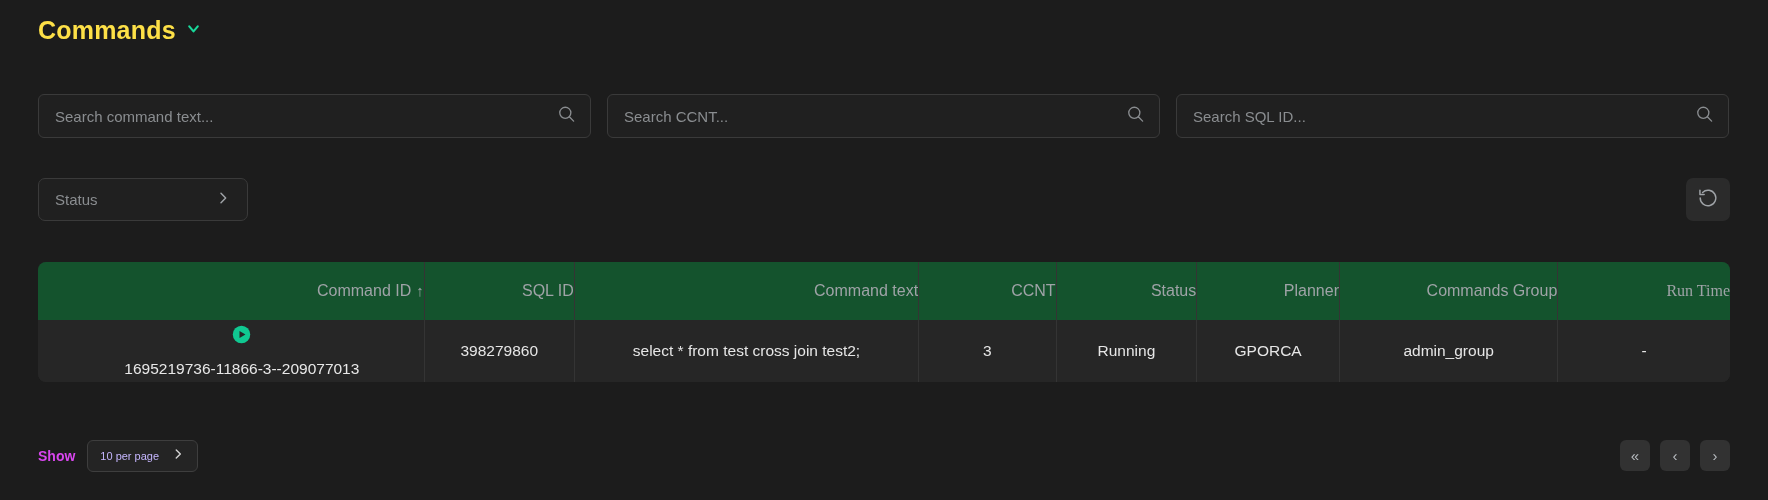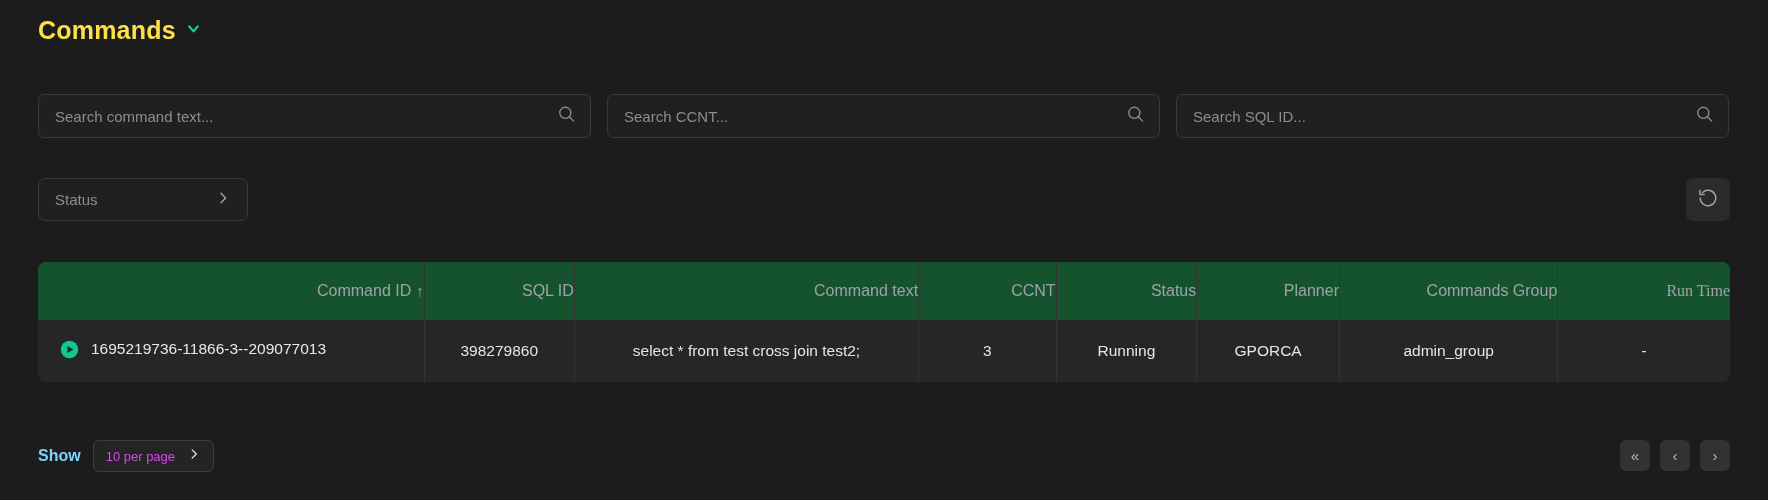--- a/index.html
+++ b/index.html
@@ -78,33 +78,33 @@
   }
   tbody td:last-child { border-right: 0; }
   .c-cmdid { width: 368px; }
   .c-sqlid { width: 143px; }
   .c-cmdtext { width: 328px; }
   .c-ccnt { width: 131px; }
   .c-status { width: 134px; }
   .c-planner { width: 136px; }
   .c-rg { width: 208px; }
   .c-rt { width: 164px; }
-  .cmdid-cell { display: flex; gap: 12px; padding-left: 22px; }
+  .cmdid-cell { display: flex; align-items: center; gap: 12px; padding-left: 22px; flex-direction: column; }
   .cmdid-cell .val { font-size: 15.5px; color: #e8e8e8; }
   .sort-arrow { font-size: 15px; margin-left: 5px; color: #9fa3a7; }
 
   
   .footer { position: absolute; left: 38px; right: 38px; top: 440px; height: 36px; }
   .show-wrap { position: absolute; left: 0; top: 0; display: flex; align-items: center; gap: 12px; }
-  .show-lbl { color: #7dd3fc; font-size: 16px; font-weight: bold; }
+  .show-lbl { color: #d946ef; font-size: 14px; font-weight: bold; }
   .per-page {
     height: 32px; border: 1px solid #3e3e3e; border-radius: 6px; background: #242424;
     display: flex; align-items: center; gap: 12px; padding: 0 12px; cursor: pointer;
   }
-  .per-page .txt { color: #d946ef; font-size: 13px; }
+  .per-page .txt { color: #c4b5fd; font-size: 11px; }
   .pager { position: absolute; right: 0; top: 0; display: flex; gap: 10px; }
   .pg-btn {
     width: 30px; height: 31px; border-radius: 6px; background: #323232;
     display: flex; align-items: center; justify-content: center; cursor: pointer;
     color: #b8bcc0; font-size: 15px; line-height: 1;
   }
 </style>
 </head>
 <body>
 

